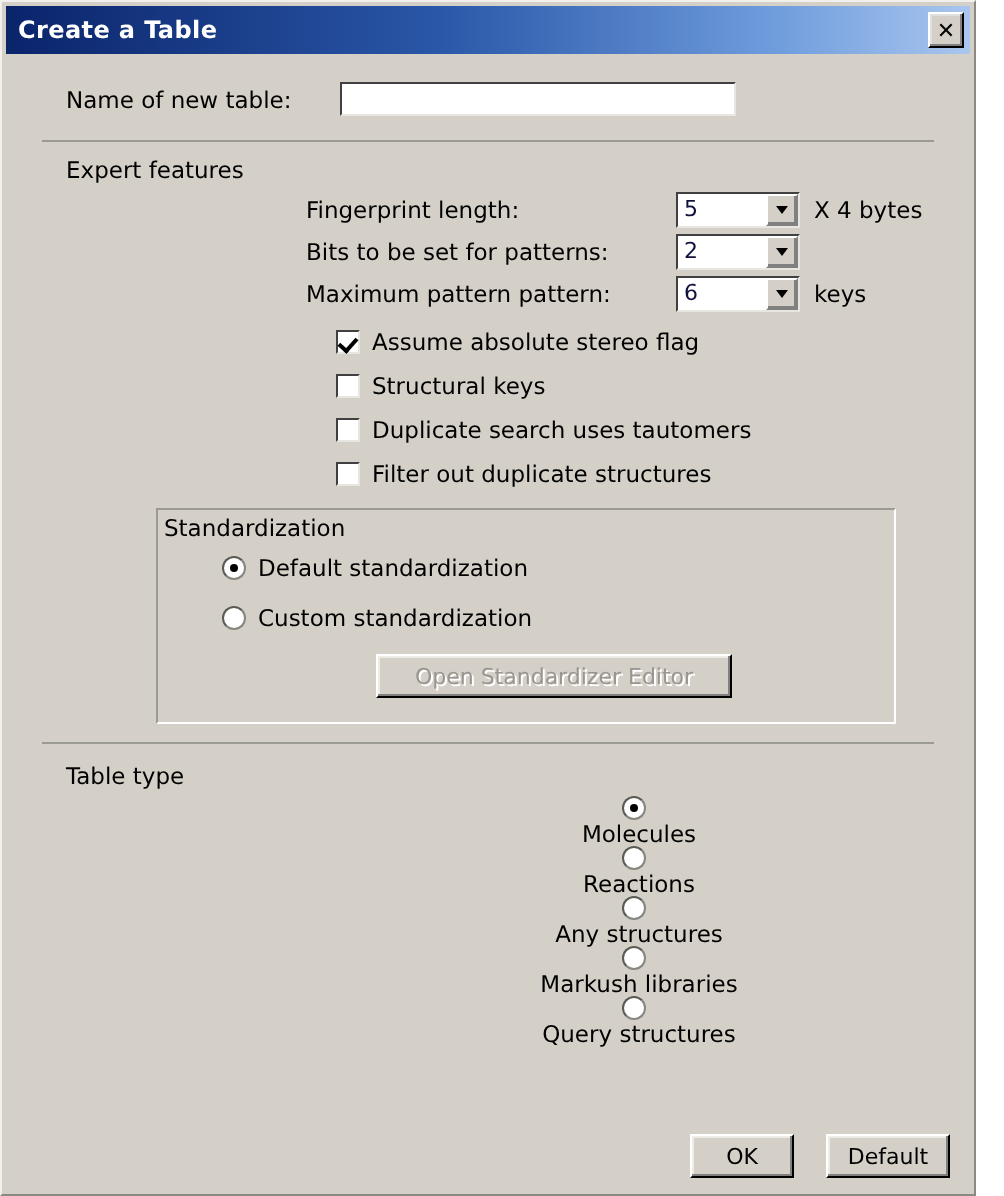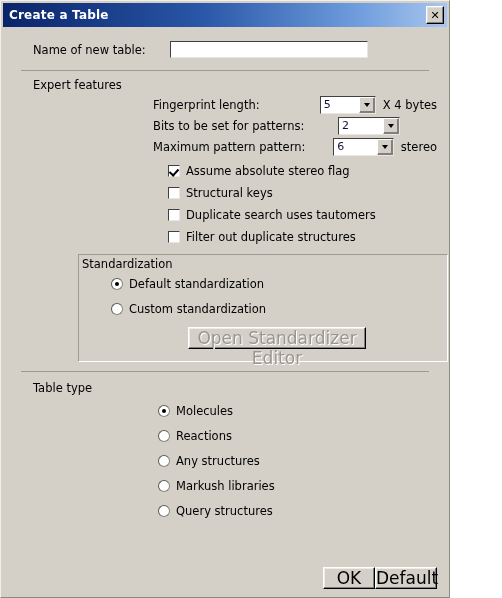--- a/index.html
+++ b/index.html
@@ -13,21 +13,21 @@
     font-family: "DejaVu Sans", "Liberation Sans", sans-serif;
     font-size: 11px;
     color: #000000;
     overflow: hidden;
   }
 
   
   .dialog {
     position: absolute;
     left: 0; top: 0;
-    width: 450px;
+    width: 488px;
     height: 598px;
     box-sizing: border-box;
     background: #d4d0c8;
     border: 1px solid #8a8a82;
     border-top-color: #f2f0ec;
     border-left-color: #f2f0ec;
     display: flex;
     flex-direction: column;
   }
 
@@ -240,50 +240,50 @@
   }
   .radio-label { margin-left: 6px; font-size: 11.5px; white-space: nowrap; }
 
   .btn {
     background: #d4d0c8;
     border: 1px solid #000000;
     border-top-color: #ffffff;
     border-left-color: #ffffff;
     box-shadow: inset -1px -1px 0 #808080, inset 1px 1px 0 #eeece7;
     font-family: "DejaVu Sans", "Liberation Sans", sans-serif;
-    font-size: 17px;
+    font-size: 11px;
     color: #000000;
     box-sizing: border-box;
     cursor: default;
     padding: 0;
   }
   .btn-disabled {
     color: #9a968f;
     text-shadow: 1px 1px 0 #ffffff;
   }
 
   .std-btn-wrap {
     display: flex;
     justify-content: center;
     padding-left: 28px;
     margin-top: 6px;
   }
   .std-btn { width: 178px; height: 22px; }
 
   
   .tabletype-title { padding: 9px 0 3px 20px; }
-  .tt-radio-row { padding-left: 145px; height: 25px; }
+  .tt-radio-row { padding-left: 145px; height: 25px; flex-direction: column; }
 
   
   .footer {
     position: absolute;
     right: 12px;
     bottom: 8px;
     display: flex;
-    gap: 0;
+    gap: 16px;
   }
   .footer .btn { width: 52px; height: 22px; }
   .footer .btn.cancel { width: 62px; }
 </style>
 </head>
 <body>
 
 <div class="dialog">
 
   <div class="titlebar">
@@ -328,21 +328,21 @@
     </div>
 
     <div class="row combo-row">
       <span class="field-label">Maximum pattern pattern:</span>
       <div class="combo">
         <span class="combo-value">6</span>
         <span class="combo-arrow">
             <span class="tri-down"></span>
           </span>
       </div>
-      <span class="combo-suffix">stereo</span>
+      <span class="combo-suffix">keys</span>
     </div>
 
     <div class="row check-row" style="margin-top:4px">
       <span class="checkbox checked"></span>
       <span class="check-label">Assume absolute stereo flag</span>
     </div>
 
     <div class="row check-row">
       <span class="checkbox"></span>
       <span class="check-label">Structural keys</span>

